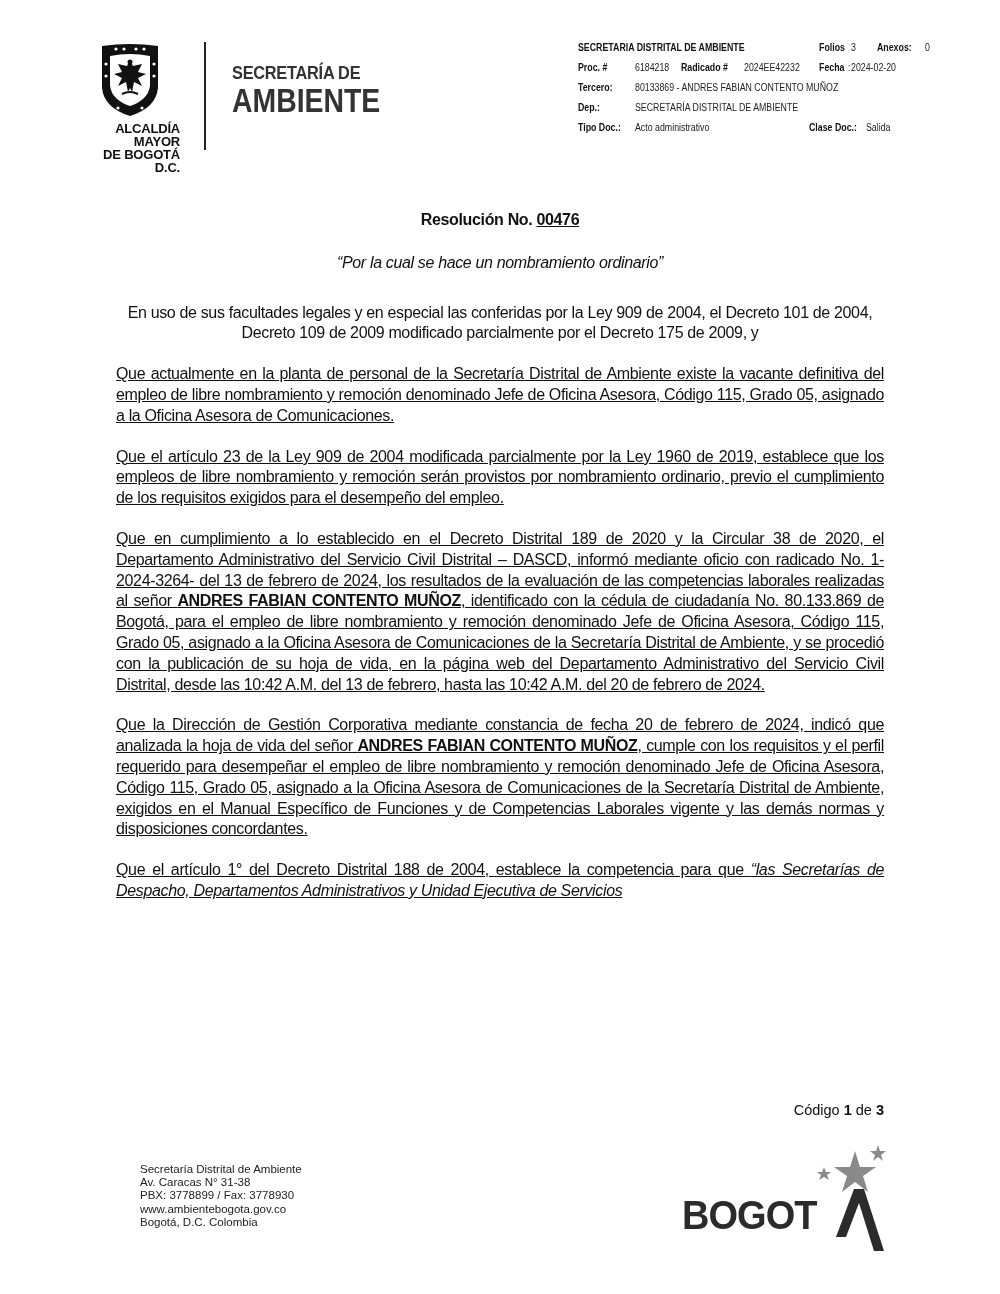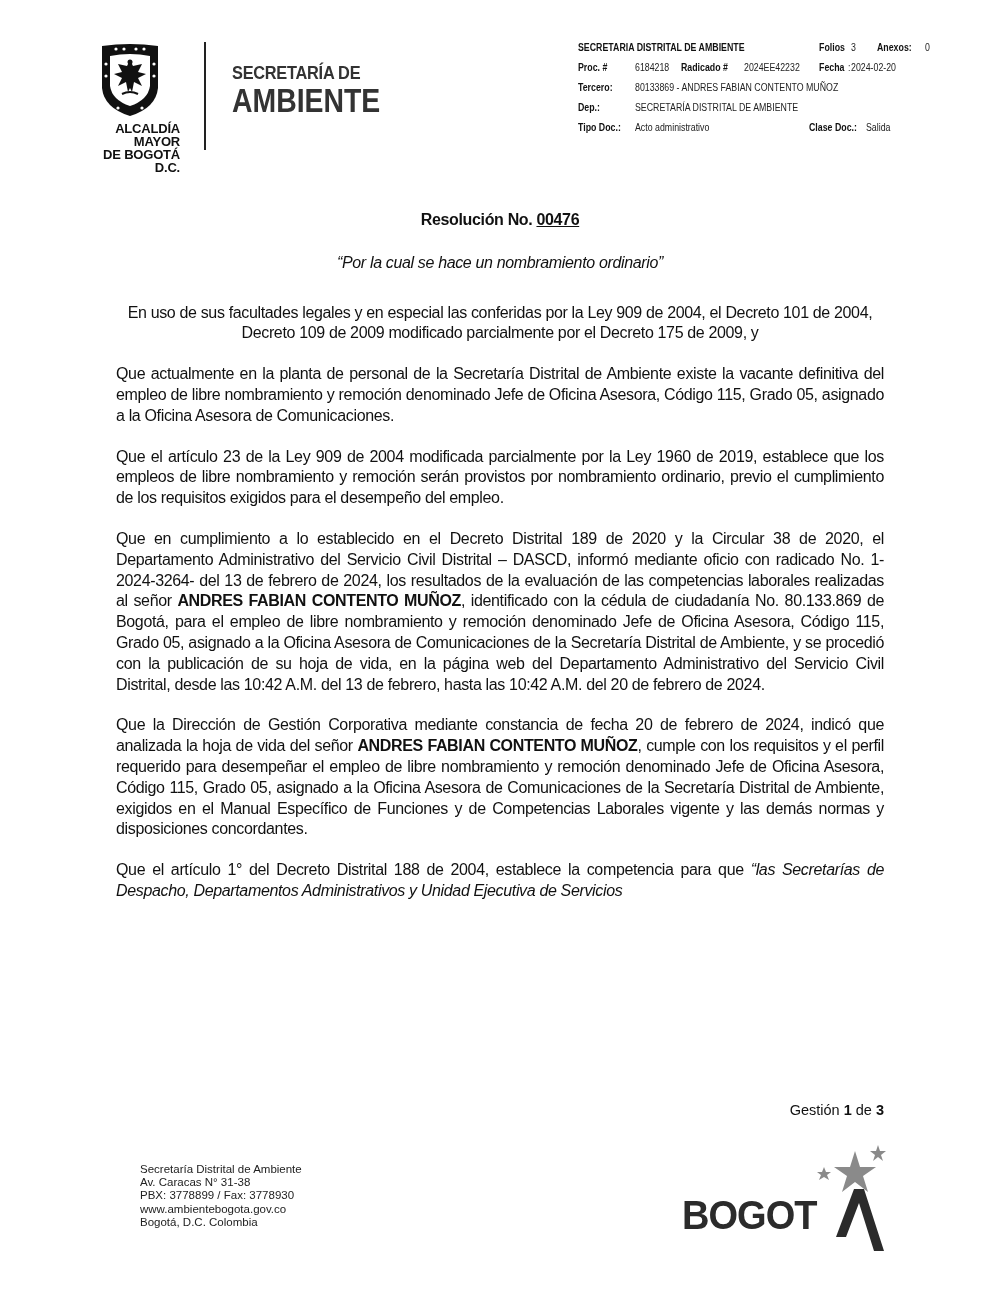--- a/index.html
+++ b/index.html
@@ -23,21 +23,21 @@
 
   
   .content { position: absolute; left: 116px; top: 198px; width: 768px; font-size: 16px; line-height: 20.8px; margin-top: 12px; }
   .narrow-text { font-family: "Liberation Sans", sans-serif; letter-spacing: -0.35px; }
   .title { text-align: center; font-weight: bold; margin: 0; }
   .title u { text-decoration: underline; }
   .subtitle { text-align: center; font-style: italic; margin: 22px 0 0 0; }
   .authority { text-align: center; font-weight: bold; margin: 24px 0 0 0; }
   .preamble { text-align: center; margin: 29px 0 0 0; }
   .considerando { text-align: center; font-weight: bold; margin: 36px 0 0 0; }
-  .para { text-align: justify; margin: 20px 0 0 0; }
+  .para { text-align: justify; margin: 20px 0 0 0; text-decoration: underline; }
   .para.first { margin-top: 20px; }
   .para b { font-weight: bold; }
   .para i { font-style: italic; }
 
   .page-num { position: absolute; right: 116px; top: 1102px; font-size: 14.5px; color: #111; }
   .page-num b { font-weight: bold; }
 
   .footer-addr { position: absolute; left: 140px; top: 1163px; font-size: 11.5px; line-height: 13.2px; color: #222; }
   .bogota-logo { position: absolute; left: 680px; top: 1145px; width: 210px; height: 110px; }
   .bogota-text { position: absolute; left: 2px; top: 48px; font-weight: bold; font-size: 40px; letter-spacing: -1px; color: #2b2b2b; transform: scaleX(0.95); transform-origin: left; }
@@ -104,21 +104,21 @@
   <p class="preamble">En uso de sus facultades legales y en especial las conferidas por la Ley 909 de 2004, el Decreto 101 de 2004, Decreto 109 de 2009 modificado parcialmente por el Decreto 175 de 2009, y</p>
 
   <p class="para first">Que actualmente en la planta de personal de la Secretaría Distrital de Ambiente existe la vacante definitiva del empleo de libre nombramiento y remoción denominado Jefe de Oficina Asesora, Código 115, Grado 05, asignado a la Oficina Asesora de Comunicaciones.</p>
   <p class="para">Que el artículo 23 de la Ley 909 de 2004 modificada parcialmente por la Ley 1960 de 2019, establece que los empleos de libre nombramiento y remoción serán provistos por nombramiento ordinario, previo el cumplimiento de los requisitos exigidos para el desempeño del empleo.</p>
   <p class="para"><span>Que en cumplimiento a lo establecido en el Decreto Distrital 189 de 2020 y la Circular 38 de 2020, el Departamento Administrativo del Servicio Civil Distrital – DASCD,  informó mediante oficio con radicado No. 1-2024-3264- del 13 de febrero de 2024, los resultados de la evaluación de las competencias laborales realizadas al señor </span><b>ANDRES FABIAN CONTENTO MUÑOZ</b><span>, identificado con la cédula de ciudadanía No. 80.133.869 de Bogotá, para el empleo de libre nombramiento y remoción denominado Jefe de Oficina Asesora, Código 115, Grado 05, asignado a la Oficina Asesora de Comunicaciones de la Secretaría Distrital de Ambiente, y se procedió con la publicación de su hoja de vida, en la página web del Departamento Administrativo del Servicio Civil Distrital, desde las 10:42 A.M. del 13 de febrero, hasta las 10:42  A.M. del 20 de febrero de 2024.</span></p>
   <p class="para"><span>Que la Dirección de Gestión Corporativa mediante constancia de fecha 20 de febrero de 2024, indicó que analizada la hoja de vida del señor </span><b>ANDRES FABIAN CONTENTO MUÑOZ</b><span>,  cumple con los requisitos y el perfil requerido para desempeñar el empleo de libre nombramiento y remoción denominado Jefe de Oficina Asesora, Código 115, Grado 05, asignado a la Oficina Asesora de Comunicaciones de la Secretaría Distrital de Ambiente, exigidos en el Manual Específico de Funciones y de Competencias Laborales vigente y las demás normas y disposiciones concordantes.</span></p>
   <p class="para"><span>Que el artículo 1° del Decreto Distrital 188 de 2004, establece la competencia para que </span><i>“las Secretarías de Despacho, Departamentos Administrativos y Unidad Ejecutiva de Servicios</i></p>
 </div>
 
 <div class="page-num">
-  <span>Gestión</span>
+  <span>Código</span>
   <b>1</b>
   <span>de</span>
   <b>3</b>
 </div>
 
 <div class="footer-addr">
   <div>Secretaría Distrital de Ambiente</div>
   <div>Av. Caracas N° 31-38</div>
   <div>PBX: 3778899 / Fax: 3778930</div>
   <div>www.ambientebogota.gov.co</div>

